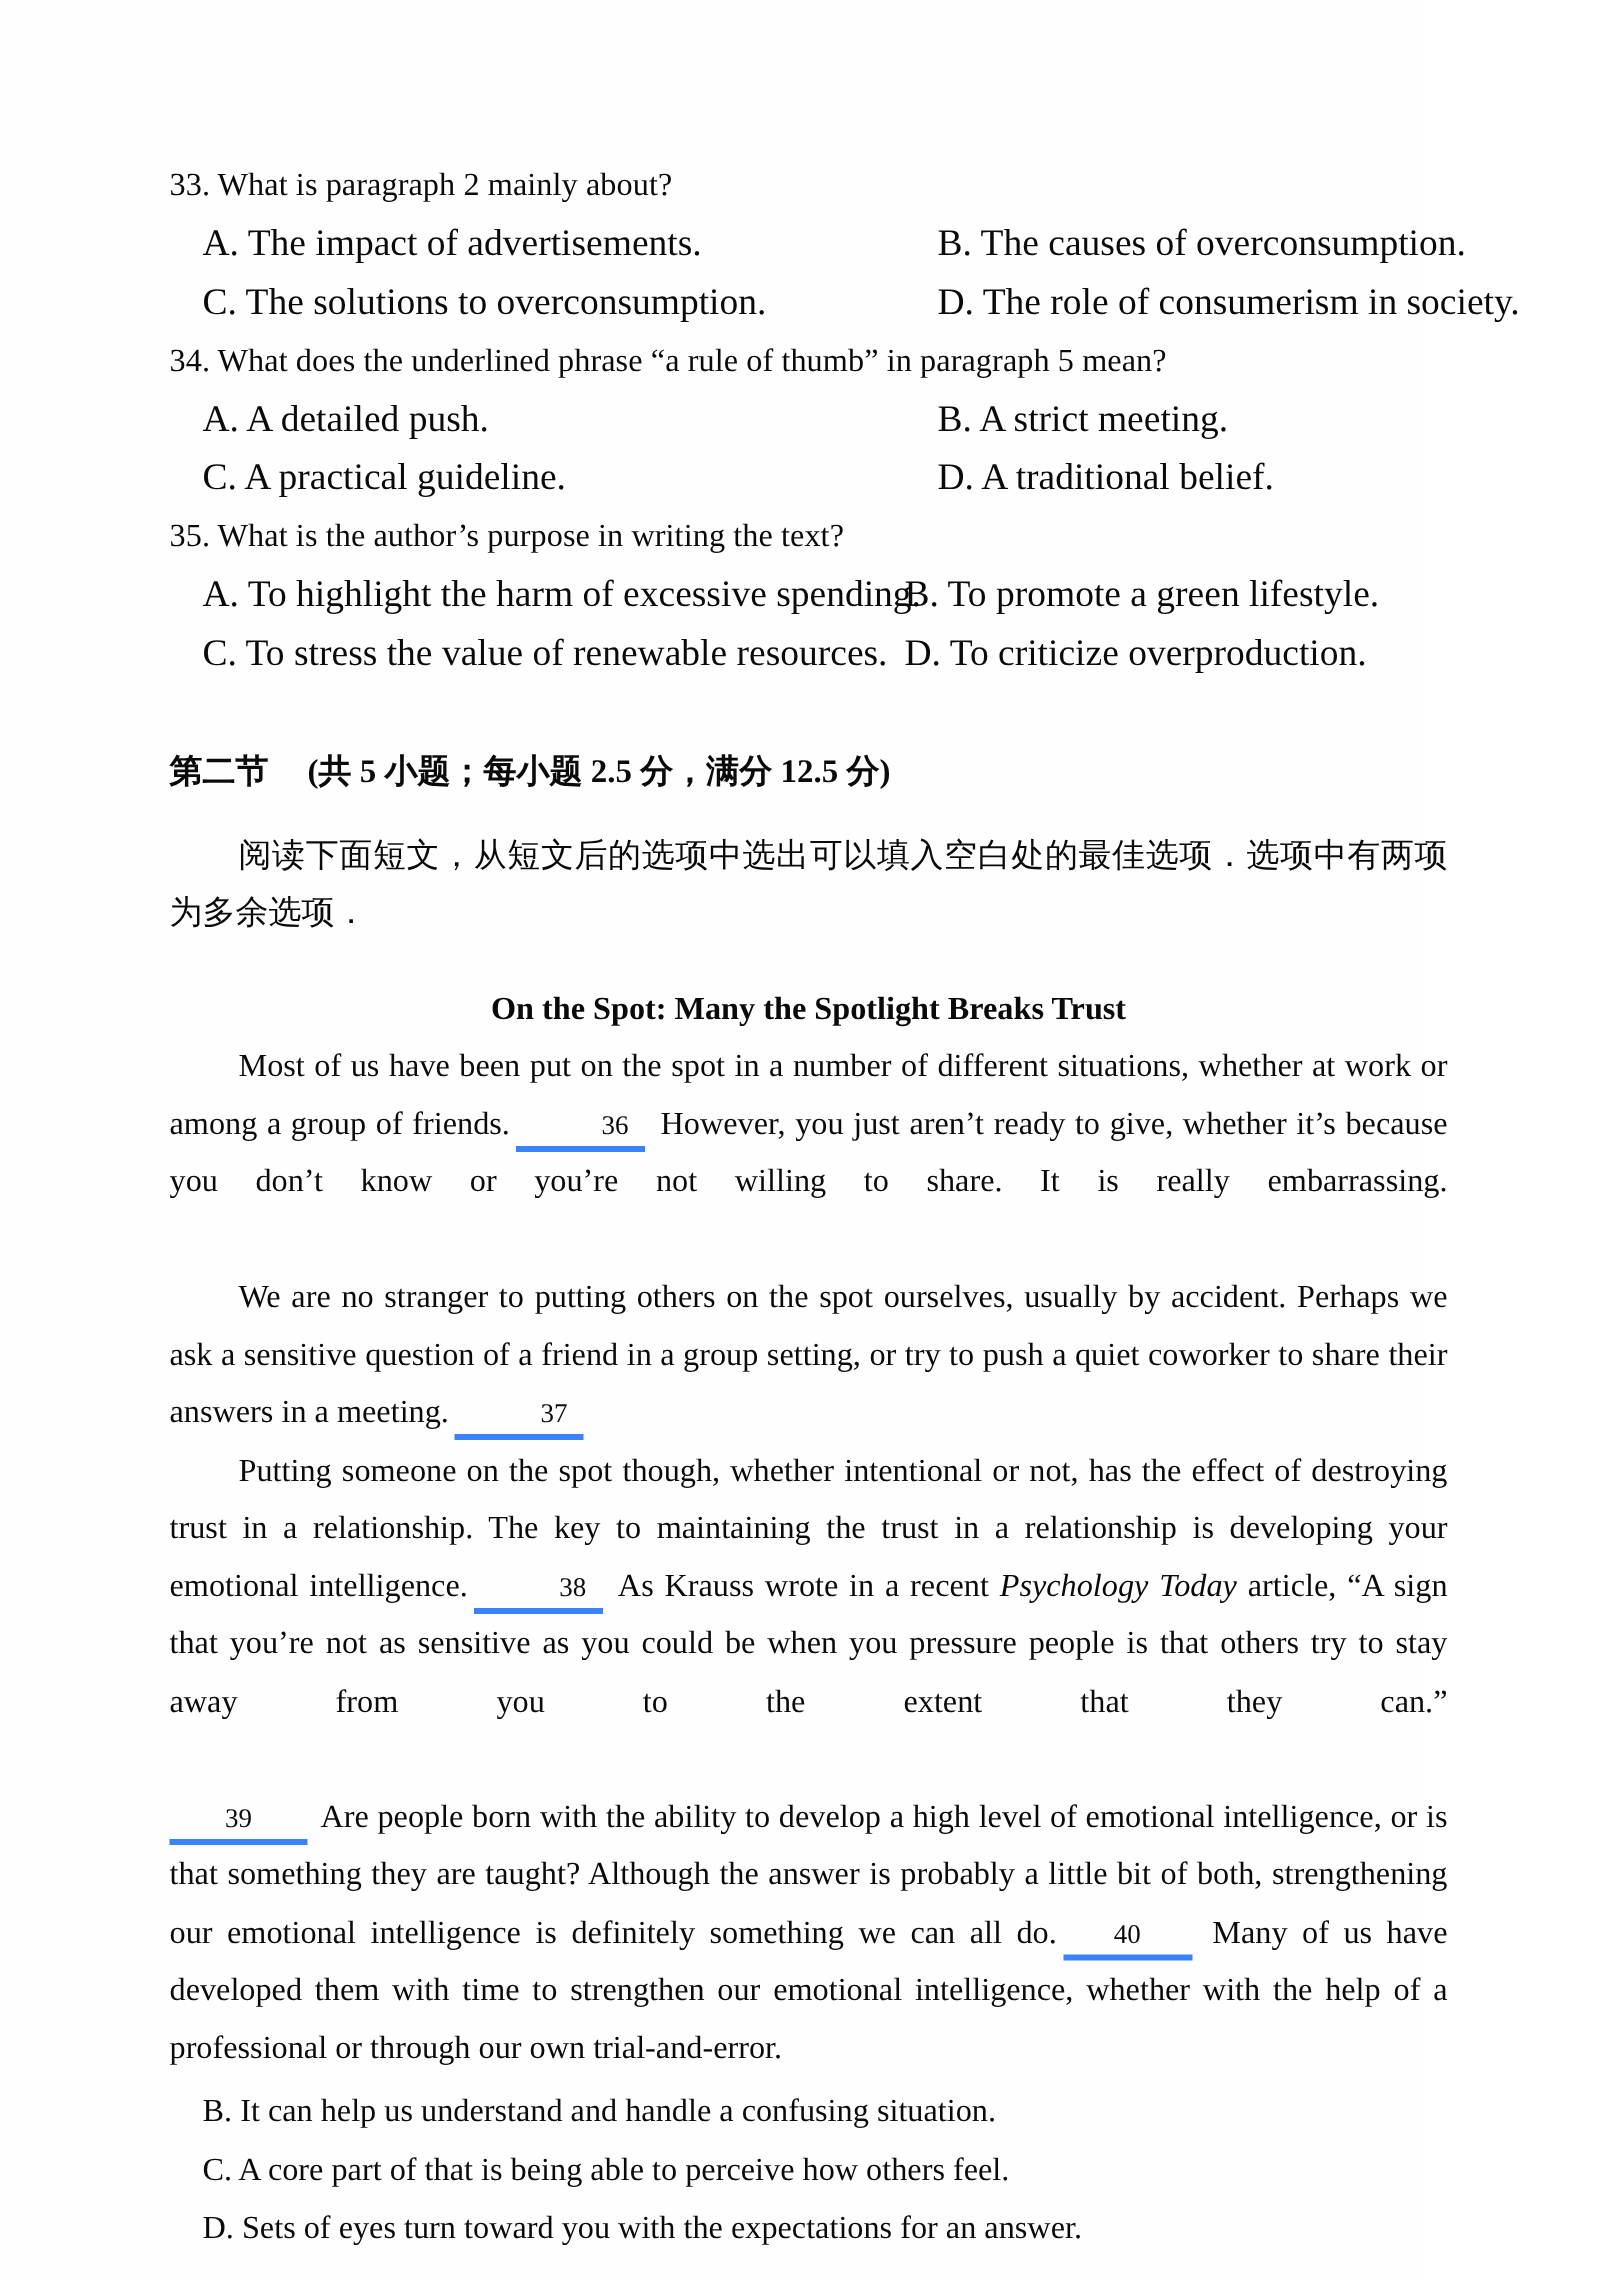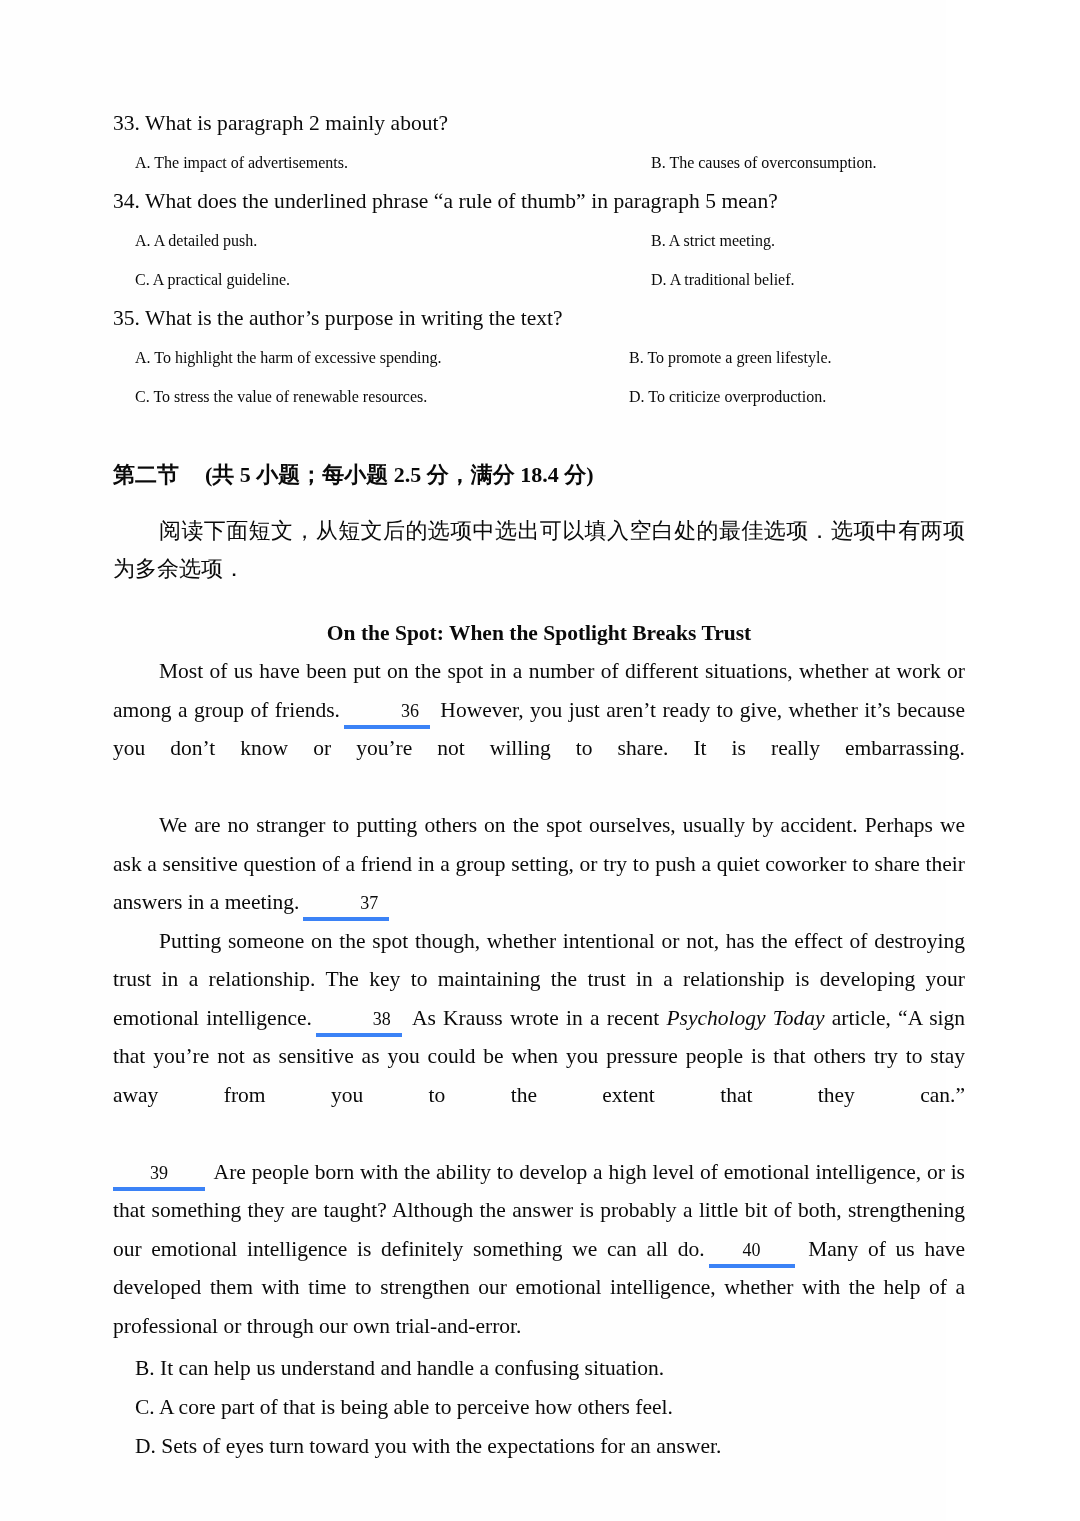--- a/index.html
+++ b/index.html
@@ -33,23 +33,22 @@
   .mcq { margin-bottom: 0; }
   .q-stem {
     font-size: 21.5px;
     line-height: 39px;
     white-space: nowrap;
     letter-spacing: 0.05px;
   }
   .opt-row {
     display: flex;
     line-height: 39px;
-    font-size: 16px;
+    font-size: 25px;
     padding-left: 22px;
-    gap: 26px;
   }
   .opt-col-a { width: 490px; flex: 0 0 490px; white-space: nowrap; }
   .opt-col-b { white-space: nowrap; }
   .mcq.wide .opt-col-a { width: 468px; flex: 0 0 468px; }
 
   
   .section-head {
     font-weight: bold;
     font-size: 22px;
     line-height: 38px;
@@ -122,20 +121,24 @@
 
 <div class="page">
   <div class="content">
 
     <div class="mcq">
       <div class="q-stem">33. What is paragraph 2 mainly about?</div>
       <div class="opt-row">
         <span class="opt-col-a">A. The impact of advertisements.</span>
         <span class="opt-col-b">B. The causes of overconsumption.</span>
       </div>
+      <div class="opt-row">
+        <span class="opt-col-a">C. The solutions to overconsumption.</span>
+        <span class="opt-col-b">D. The role of consumerism in society.</span>
+      </div>
     </div>
 
     <div class="mcq">
       <div class="q-stem">34. What does the underlined phrase “a rule of thumb” in paragraph 5 mean?</div>
       <div class="opt-row">
         <span class="opt-col-a">A. A detailed push.</span>
         <span class="opt-col-b">B. A strict meeting.</span>
       </div>
       <div class="opt-row">
         <span class="opt-col-a">C. A practical guideline.</span>
@@ -148,25 +151,25 @@
       <div class="opt-row">
         <span class="opt-col-a">A. To highlight the harm of excessive spending.</span>
         <span class="opt-col-b">B. To promote a green lifestyle.</span>
       </div>
       <div class="opt-row">
         <span class="opt-col-a">C. To stress the value of renewable resources.</span>
         <span class="opt-col-b">D. To criticize overproduction.</span>
       </div>
     </div>
 
-    <div class="section-head"><span>第二节</span><span class="gap"></span><span>(共 5 小题；每小题 2.5 分，满分 18.4 分)</span></div>
+    <div class="section-head"><span>第二节</span><span class="gap"></span><span>(共 5 小题；每小题 2.5 分，满分 12.5 分)</span></div>
 
     <div class="cn-instruction">阅读下面短文，从短文后的选项中选出可以填入空白处的最佳选项．选项中有两项为多余选项．</div>
 
-    <div class="passage-title">On the Spot: When the Spotlight Breaks Trust</div>
+    <div class="passage-title">On the Spot: Many the Spotlight Breaks Trust</div>
 
     <p class="para"><span>Most of us have been put on the spot in a number of different situations, whether at work or among a group of friends.</span><span class="blank">36</span> <span>However, you just aren’t ready to give, whether it’s because you don’t know or you’re not willing to share. It is really embarrassing.</span></p>
 
     <p class="para last"><span>We are no stranger to putting others on the spot ourselves, usually by accident. Perhaps we ask a sensitive question of a friend in a group setting, or try to push a quiet coworker to share their answers in a meeting.</span><span class="blank">37</span></p>
 
     <p class="para"><span>Putting someone on the spot though, whether intentional or not, has the effect of destroying trust in a relationship. The key to maintaining the trust in a relationship is developing your emotional intelligence.</span><span class="blank">38</span> <span>As Krauss wrote in a recent</span> <i>Psychology Today</i> <span>article, “A sign that you’re not as sensitive as you could be when you pressure people is that others try to stay away from you to the extent that they can.”</span></p>
 
     <p class="para noindent last"><span class="blank lead">39</span> <span>Are people born with the ability to develop a high level of emotional intelligence, or is that something they are taught? Although the answer is probably a little bit of both, strengthening our emotional intelligence is definitely something we can all do.</span><span class="blank">40</span> <span>Many of us have developed them with time to strengthen our emotional intelligence, whether with the help of a professional or through our own trial-and-error.</span></p>
 
     <div class="choice-list">

